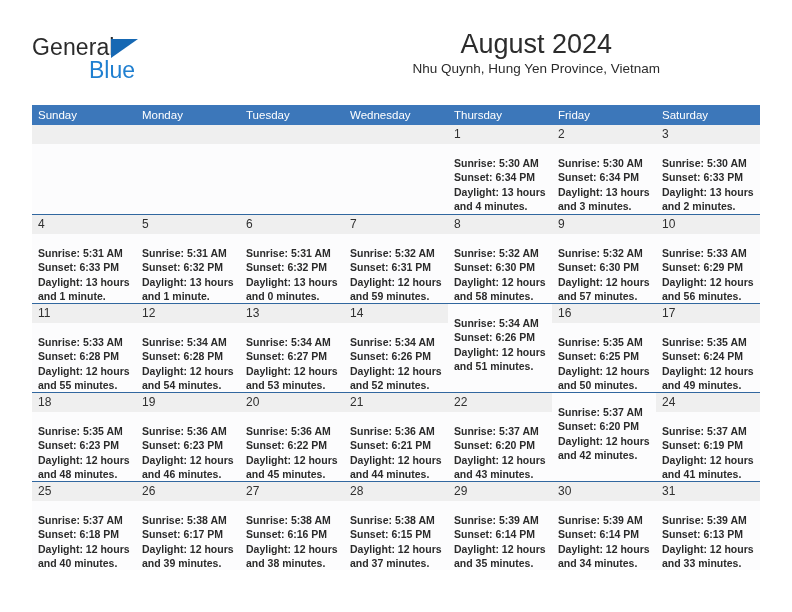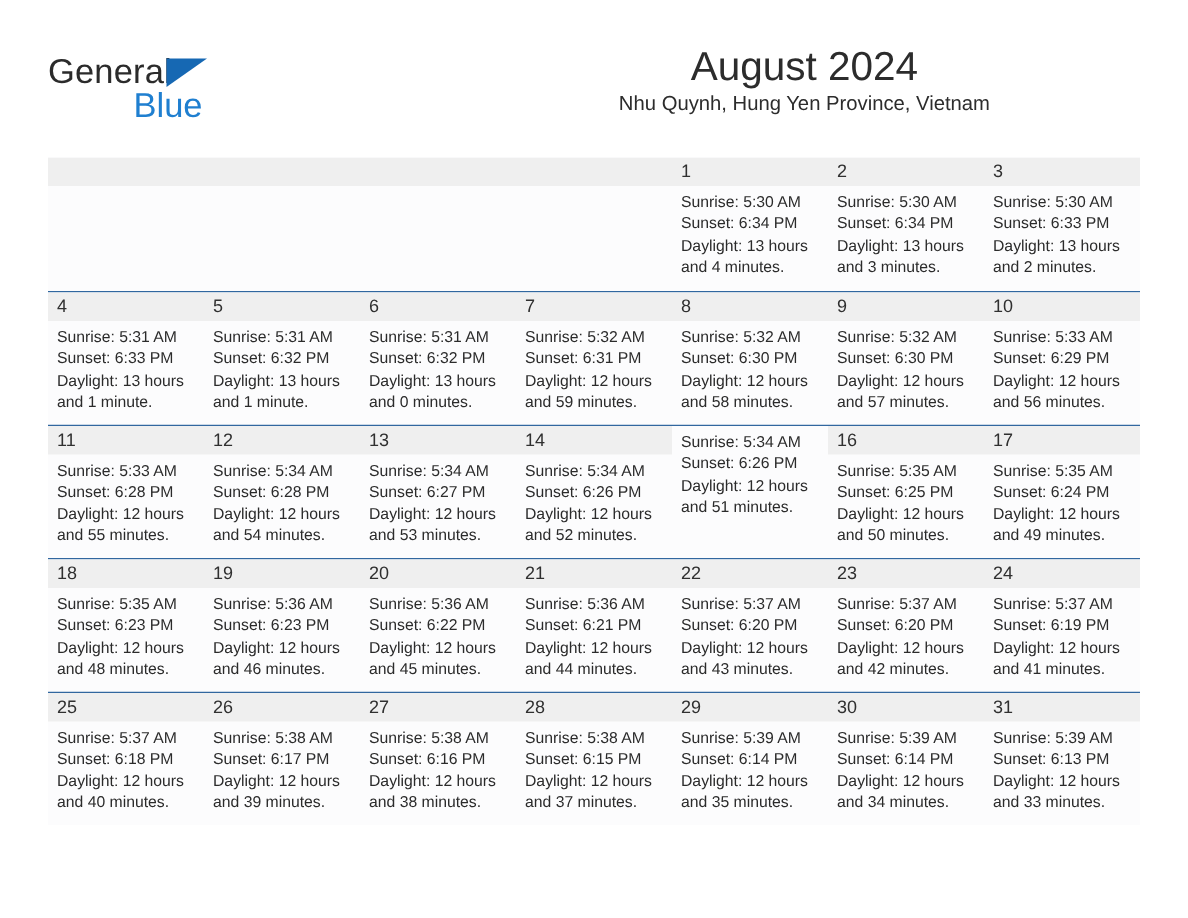--- a/index.html
+++ b/index.html
@@ -130,21 +130,22 @@
     background: #efefef;
     box-sizing: border-box;
   }
   .day-num {
     font-size: 12px;
     line-height: 19px;
     padding-left: 6px;
     color: #303030;
   }
   .day-body {
-    padding: 4px 6px 0 6px;
+    padding: 12px 6px 0 6px;
+    font-weight: bold;
   }
   .day-line {
     font-size: 10.5px;
     line-height: 14.3px;
     color: #2b2b2b;
     white-space: nowrap;
   }
   .empty .day-num-band {
     background: #efefef;
   }
@@ -160,20 +161,29 @@
       <span class="brand-tri"></span>
       <span class="brand-blue">Blue</span>
     </div>
     <div class="title-block">
       <h1 class="cal-title">August 2024</h1>
       <div class="cal-subtitle">Nhu Quynh, Hung Yen Province, Vietnam</div>
     </div>
   </div>
 
   <div class="calendar">
+    <div class="weekdays">
+      <div class="weekday">Sunday</div>
+      <div class="weekday">Monday</div>
+      <div class="weekday">Tuesday</div>
+      <div class="weekday">Wednesday</div>
+      <div class="weekday">Thursday</div>
+      <div class="weekday">Friday</div>
+      <div class="weekday">Saturday</div>
+    </div>
     <div id="weeks-container">
         <div class="week">
           <div class="day empty">
             <div class="day-num-band">
               <div class="day-num"></div>
             </div>
           </div>
           <div class="day empty">
             <div class="day-num-band">
               <div class="day-num"></div>
@@ -428,23 +438,20 @@
               <div class="day-num">22</div>
             </div>
             <div class="day-body">
               <div class="day-line">Sunrise: 5:37 AM</div>
               <div class="day-line">Sunset: 6:20 PM</div>
               <div class="day-line">Daylight: 12 hours</div>
               <div class="day-line">and 43 minutes.</div>
             </div>
           </div>
           <div class="day">
-            <div class="day-num-band">
-              <div class="day-num">23</div>
-            </div>
             <div class="day-body">
               <div class="day-line">Sunrise: 5:37 AM</div>
               <div class="day-line">Sunset: 6:20 PM</div>
               <div class="day-line">Daylight: 12 hours</div>
               <div class="day-line">and 42 minutes.</div>
             </div>
           </div>
           <div class="day">
             <div class="day-num-band">
               <div class="day-num">24</div>

